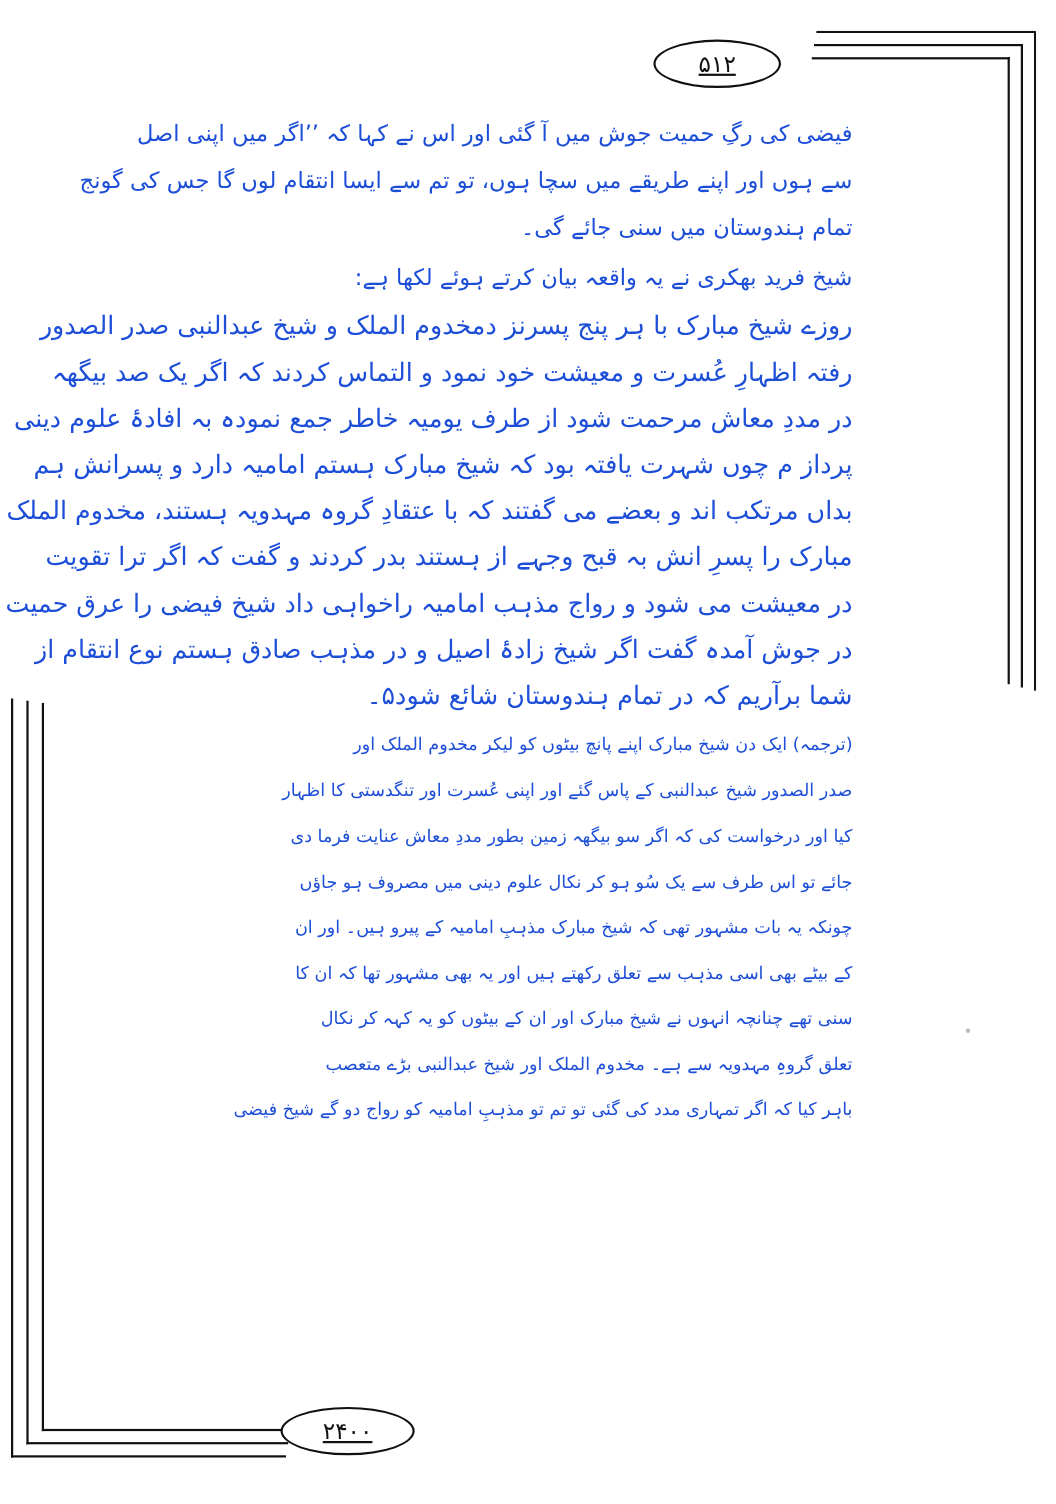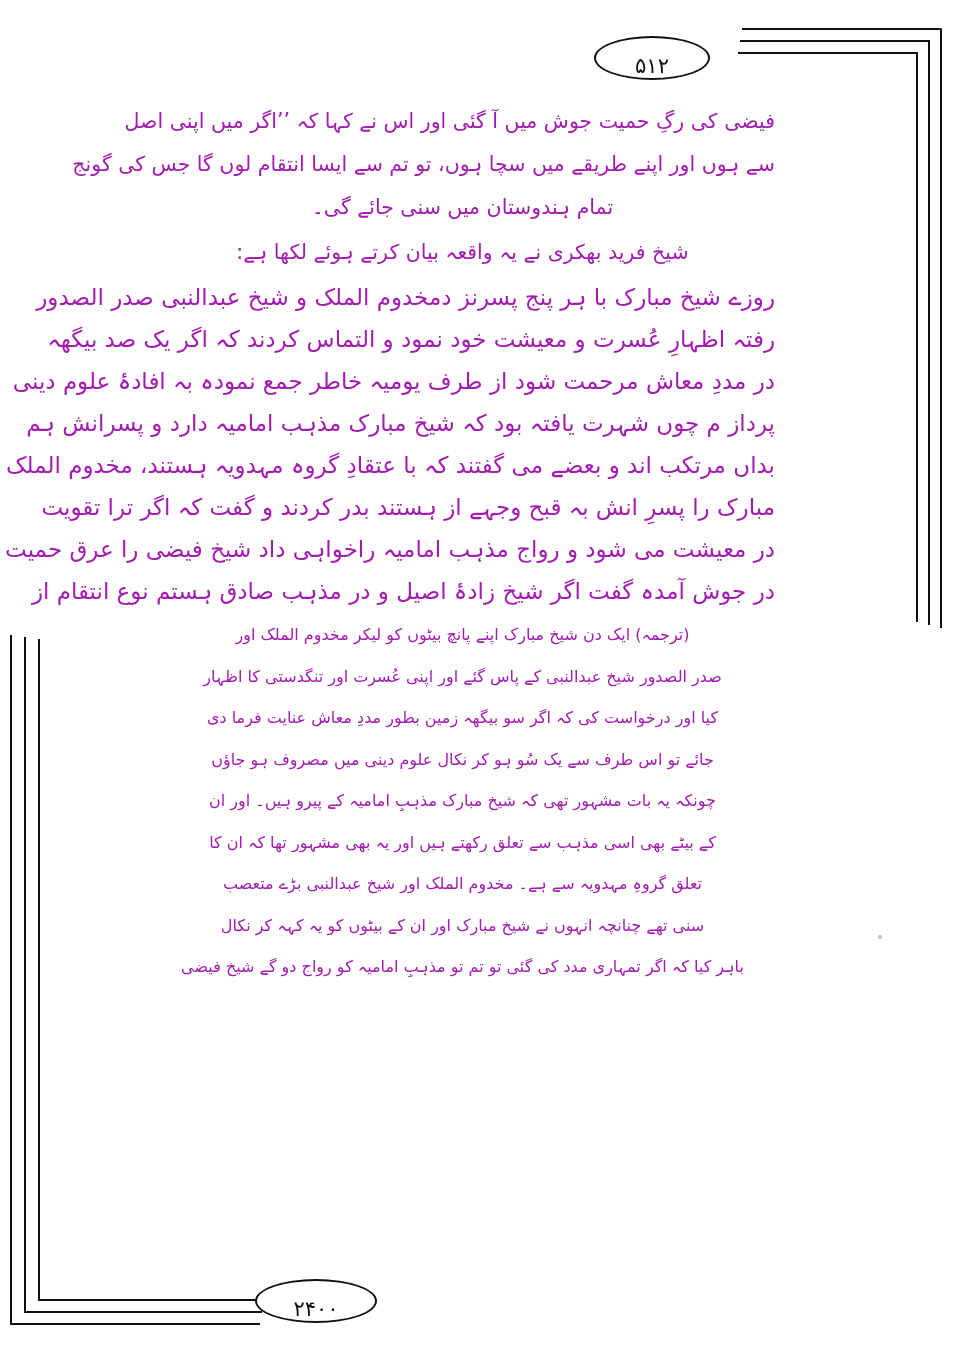--- a/index.html
+++ b/index.html
@@ -81,25 +81,26 @@
     box-sizing: border-box;
   }
 
   
   .oval {
     position: absolute;
     border: 2px solid #111;
     border-radius: 50%;
     background: #fff;
     display: flex;
-    align-items: flex-end;
+    align-items: center;
     justify-content: center;
     font-family: "DejaVu Sans", sans-serif;
     letter-spacing: 1px;
     color: #111;
+    text-decoration: underline;
   }
   .oval-top {
     top: 36px;
     left: 594px;
     width: 112px;
     height: 40px;
     font-size: 21px;
   }
   .oval-bottom {
     bottom: 44px;
@@ -109,22 +110,22 @@
     font-size: 21px;
   }
 
   
   .body-text {
     position: absolute;
     top: 100px;
     left: 150px;
     width: 625px;
     direction: rtl;
-    text-align: center;
-    color: #a21caf;
+    text-align: right;
+    color: #1d4ed8;
   }
   .para {
     margin: 0 0 2px 0;
     font-family: "DejaVu Sans", sans-serif;
   }
   .para.urdu {
     font-size: 20.5px;
     line-height: 43px;
     letter-spacing: 0px;
   }
@@ -180,33 +181,34 @@
     </p>
 
     <p class="para urdu">
       <span class="line">شیخ فرید بھکری نے یہ واقعہ بیان کرتے ہوئے لکھا ہے:</span>
     </p>
 
     <p class="para persian">
       <span class="line">روزے شیخ مبارک با ہر پنج پسرنز دمخدوم الملک و شیخ عبدالنبی صدر الصدور</span>
       <span class="line">رفتہ اظہارِ عُسرت و معیشت خود نمود و التماس کردند کہ اگر یک صد بیگھہ</span>
       <span class="line">در مددِ معاش مرحمت شود از طرف یومیہ خاطر جمع نمودہ بہ افادۂ علوم دینی</span>
-      <span class="line">پرداز م چوں شہرت یافتہ بود کہ شیخ مبارک مذہب امامیہ دارد و پسرانش ہم</span>
+      <span class="line">پرداز م چوں شہرت یافتہ بود کہ شیخ مبارک ہستم امامیہ دارد و پسرانش ہم</span>
       <span class="line">بداں مرتکب اند و بعضے می گفتند کہ با عتقادِ گروہ مہدویہ ہستند، مخدوم الملک</span>
       <span class="line">مبارک را پسرِ انش بہ قبح وجہے از ہستند بدر کردند و گفت کہ اگر ترا تقویت</span>
       <span class="line">در معیشت می شود و رواج مذہب امامیہ راخواہی داد شیخ فیضی را عرق حمیت</span>
       <span class="line">در جوش آمدہ گفت اگر شیخ زادۂ اصیل و در مذہب صادق ہستم نوع انتقام از</span>
+      <span class="line">شما برآریم کہ در تمام ہندوستان شائع شود۵۔</span>
     </p>
 
     <p class="para translation">
       <span class="line">(ترجمہ) ایک دن شیخ مبارک اپنے پانچ بیٹوں کو لیکر مخدوم الملک اور</span>
       <span class="line">صدر الصدور شیخ عبدالنبی کے پاس گئے اور اپنی عُسرت اور تنگدستی کا اظہار</span>
       <span class="line">کیا اور درخواست کی کہ اگر سو بیگھہ زمین بطور مددِ معاش عنایت فرما دی</span>
       <span class="line">جائے تو اس طرف سے یک سُو ہو کر نکال علوم دینی میں مصروف ہو جاؤں</span>
       <span class="line">چونکہ یہ بات مشہور تھی کہ شیخ مبارک مذہبِ امامیہ کے پیرو ہیں۔ اور ان</span>
       <span class="line">کے بیٹے بھی اسی مذہب سے تعلق رکھتے ہیں اور یہ بھی مشہور تھا کہ ان کا</span>
+      <span class="line">سنی تھے چنانچہ انہوں نے شیخ مبارک اور ان کے بیٹوں کو یہ کہہ کر نکال</span>
       <span class="line">تعلق گروہِ مہدویہ سے ہے۔ مخدوم الملک اور شیخ عبدالنبی بڑے متعصب</span>
-      <span class="line">سنی تھے چنانچہ انہوں نے شیخ مبارک اور ان کے بیٹوں کو یہ کہہ کر نکال</span>
       <span class="line">باہر کیا کہ اگر تمہاری مدد کی گئی تو تم تو مذہبِ امامیہ کو رواج دو گے شیخ فیضی</span>
     </p>
 
   </div>
 </div>
 
 </body></html>

